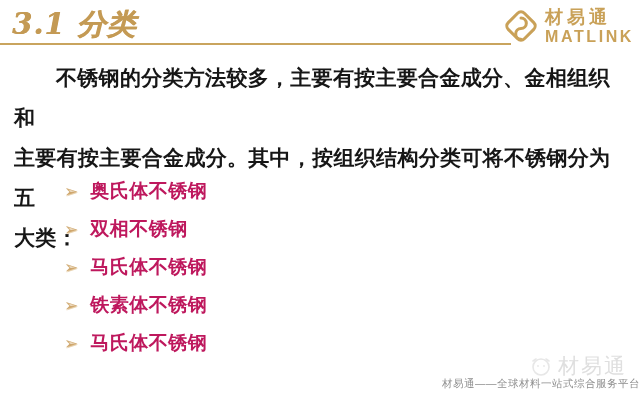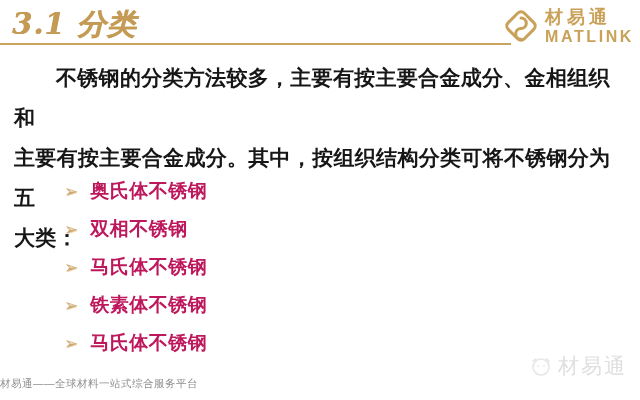--- a/index.html
+++ b/index.html
@@ -59,21 +59,21 @@
     margin-right:12px;
     text-shadow:0.5px 0.5px 0 #e8d2ae;
   }
   .item-label{
     font-size:19px;font-weight:bold;color:#be185d;
     letter-spacing:0.5px;
   }
   
   .footer{
     position:absolute;left:0;bottom:9px;width:100%;
-    text-align:left;
+    text-align:right;
     font-size:10.5px;color:#8f8f8f;letter-spacing:0.5px;
   }
   
   .watermark{
     position:absolute;right:13px;bottom:20px;
     display:flex;align-items:center;gap:5px;
     color:#dedede;
   }
   .watermark-icon{width:24px;height:24px;display:block;opacity:0.85;}
   .watermark-text{

